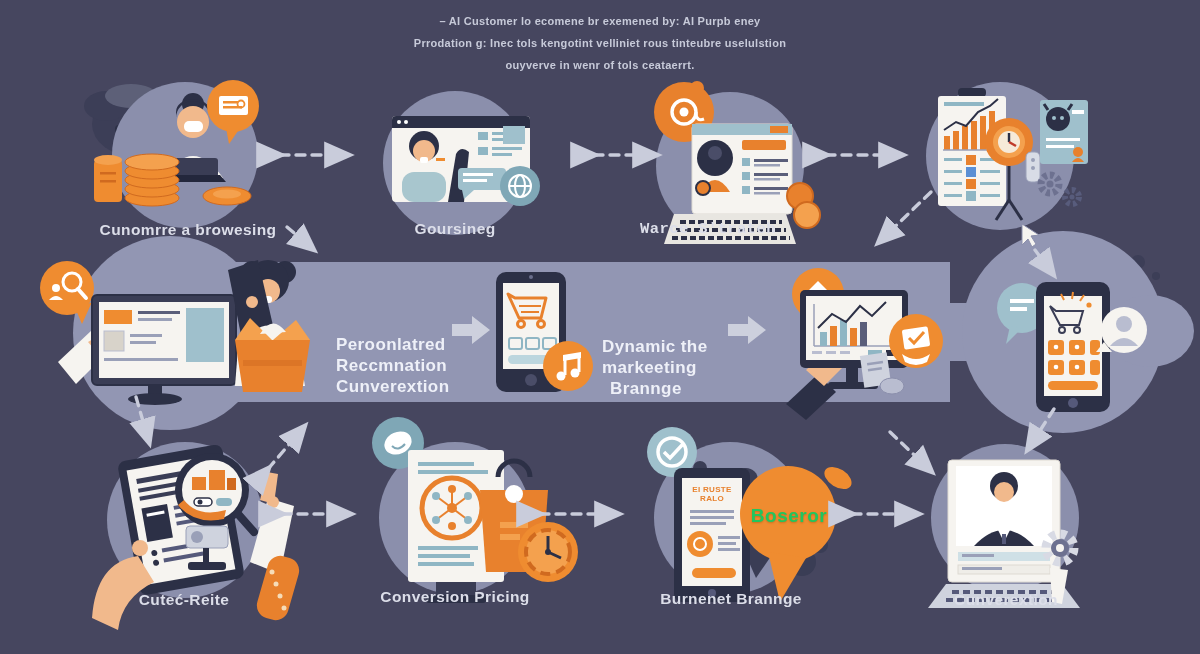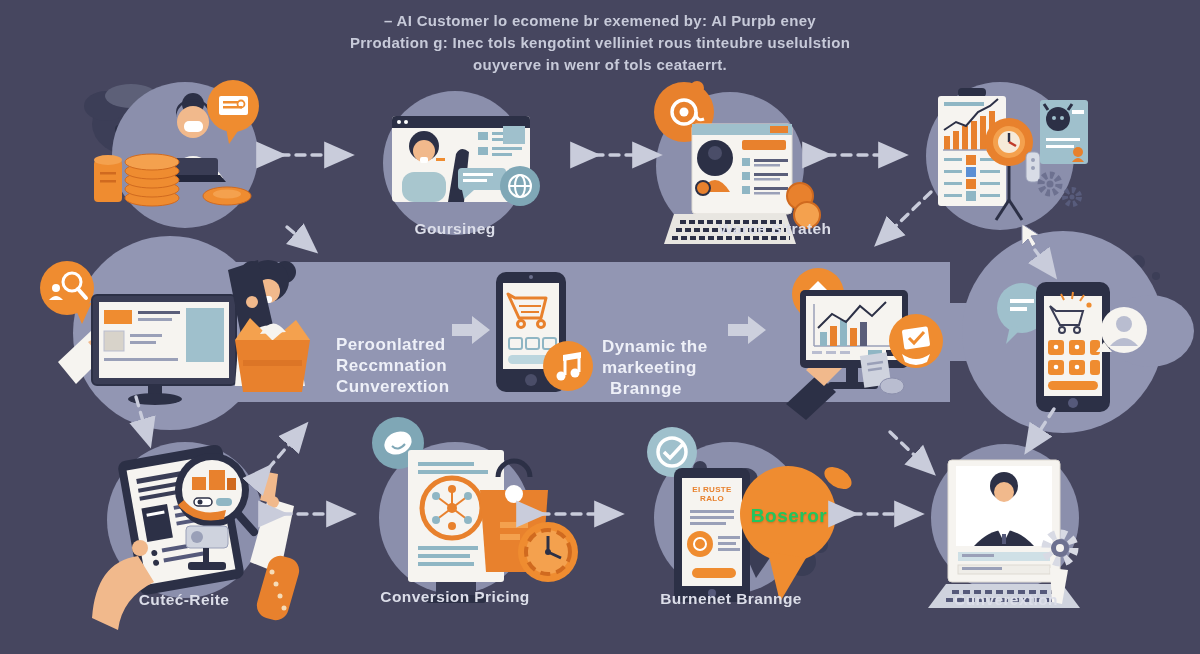--- a/index.html
+++ b/index.html
@@ -4,21 +4,21 @@
 <style>
   html,body{margin:0;padding:0;background:#2e2e40;}
   .canvas{
     position:relative;width:1200px;height:654px;overflow:hidden;
     background:#46465f;
     font-family:"Liberation Sans",sans-serif;
   }
   .canvas svg{position:absolute;left:0;top:0;}
   .overlay{position:absolute;z-index:5;}
   .title-wrap{left:0;top:10px;width:1200px;text-align:center;color:#c7cad9;
-    font-size:15px;font-weight:600;letter-spacing:.3px;line-height:22px;}
+    font-size:11px;font-weight:600;letter-spacing:.3px;line-height:22px;}
   .node-label{transform:translateX(-50%);color:#dcdee9;font-size:15.5px;
     font-weight:600;letter-spacing:.4px;white-space:nowrap;text-align:center;}
   .band-text{color:#eef0f8;font-size:17px;font-weight:600;letter-spacing:.4px;
     line-height:21px;margin-top:33px;}
   .band-text span{display:block;}
   .pin-text{transform:translateX(-50%);color:#22c55e;font-size:19px;font-weight:700;
     letter-spacing:.5px;text-shadow:0 1px 2px rgba(120,60,0,.35);white-space:nowrap;}
   .phone-micro{transform:translateX(-50%);width:56px;text-align:center;color:#e8812d;
     font-size:8px;font-weight:700;line-height:9px;letter-spacing:.3px;}
   .phone-micro span{display:block;}
@@ -572,22 +572,23 @@
     <path d="M890,432 L931,471" marker-end="url(#ah)"></path>
   </g>
 </svg>
 
 <div class="overlay title-wrap">
   <div>– AI Customer lo ecomene br exemened by: AI Purpb eney</div>
   <div>Prrodation g: Inec tols kengotint velliniet rous tinteubre uselulstion</div>
   <div>ouyverve in wenr of tols ceataerrt.</div>
 </div>
 
+<div class="overlay node-label" style="left:188px;top:221px;">Cunomrre a browesing</div>
 <div class="overlay node-label" style="left:455px;top:220px;">Goursineg</div>
-<div class="overlay node-label" style="left:775px;top:220px;">Warce S'trateh</div>
+<div class="overlay node-label" style="left:708px;top:220px;font-family:Liberation Mono, monospace;">Warce S'trateh</div>
 
 <div class="overlay band-text" style="left:336px;top:301px;">
   <span>Peroonlatred</span>
   <span>Reccmnation</span>
   <span>Cunverextion</span>
 </div>
 
 <div class="overlay band-text" style="left:602px;top:303px;">
   <span>Dynamic the</span>
   <span>markeeting</span>

